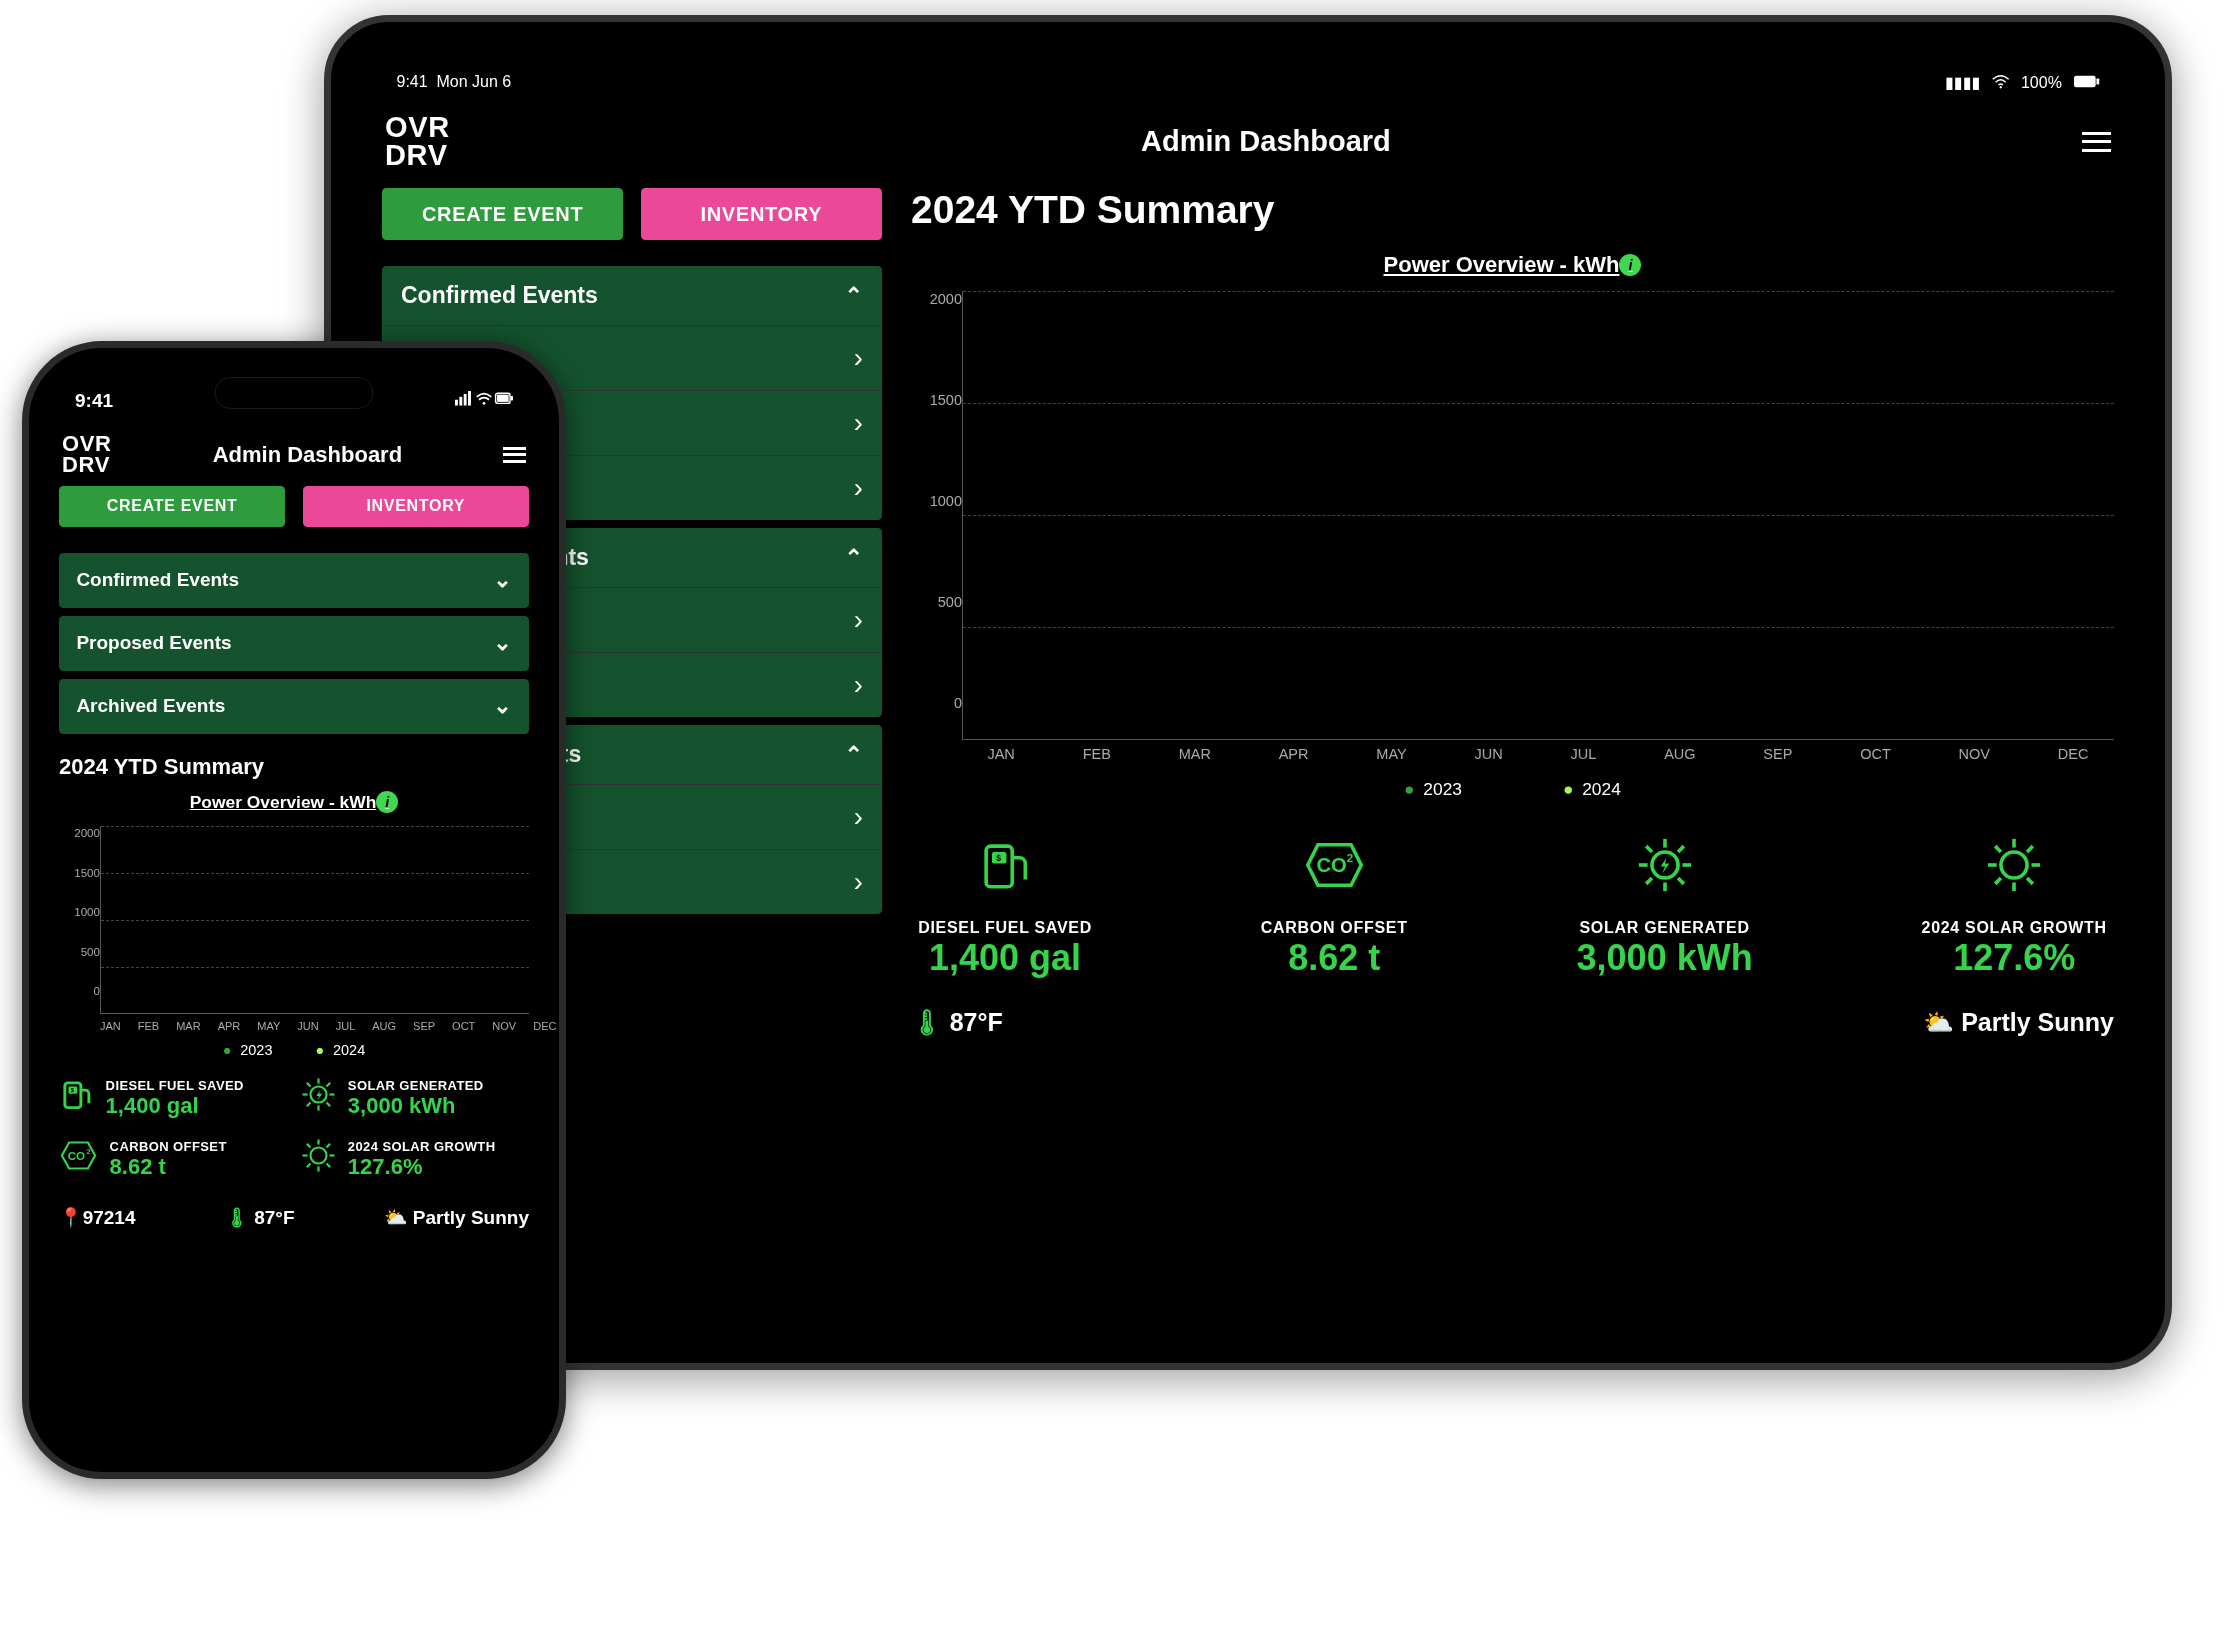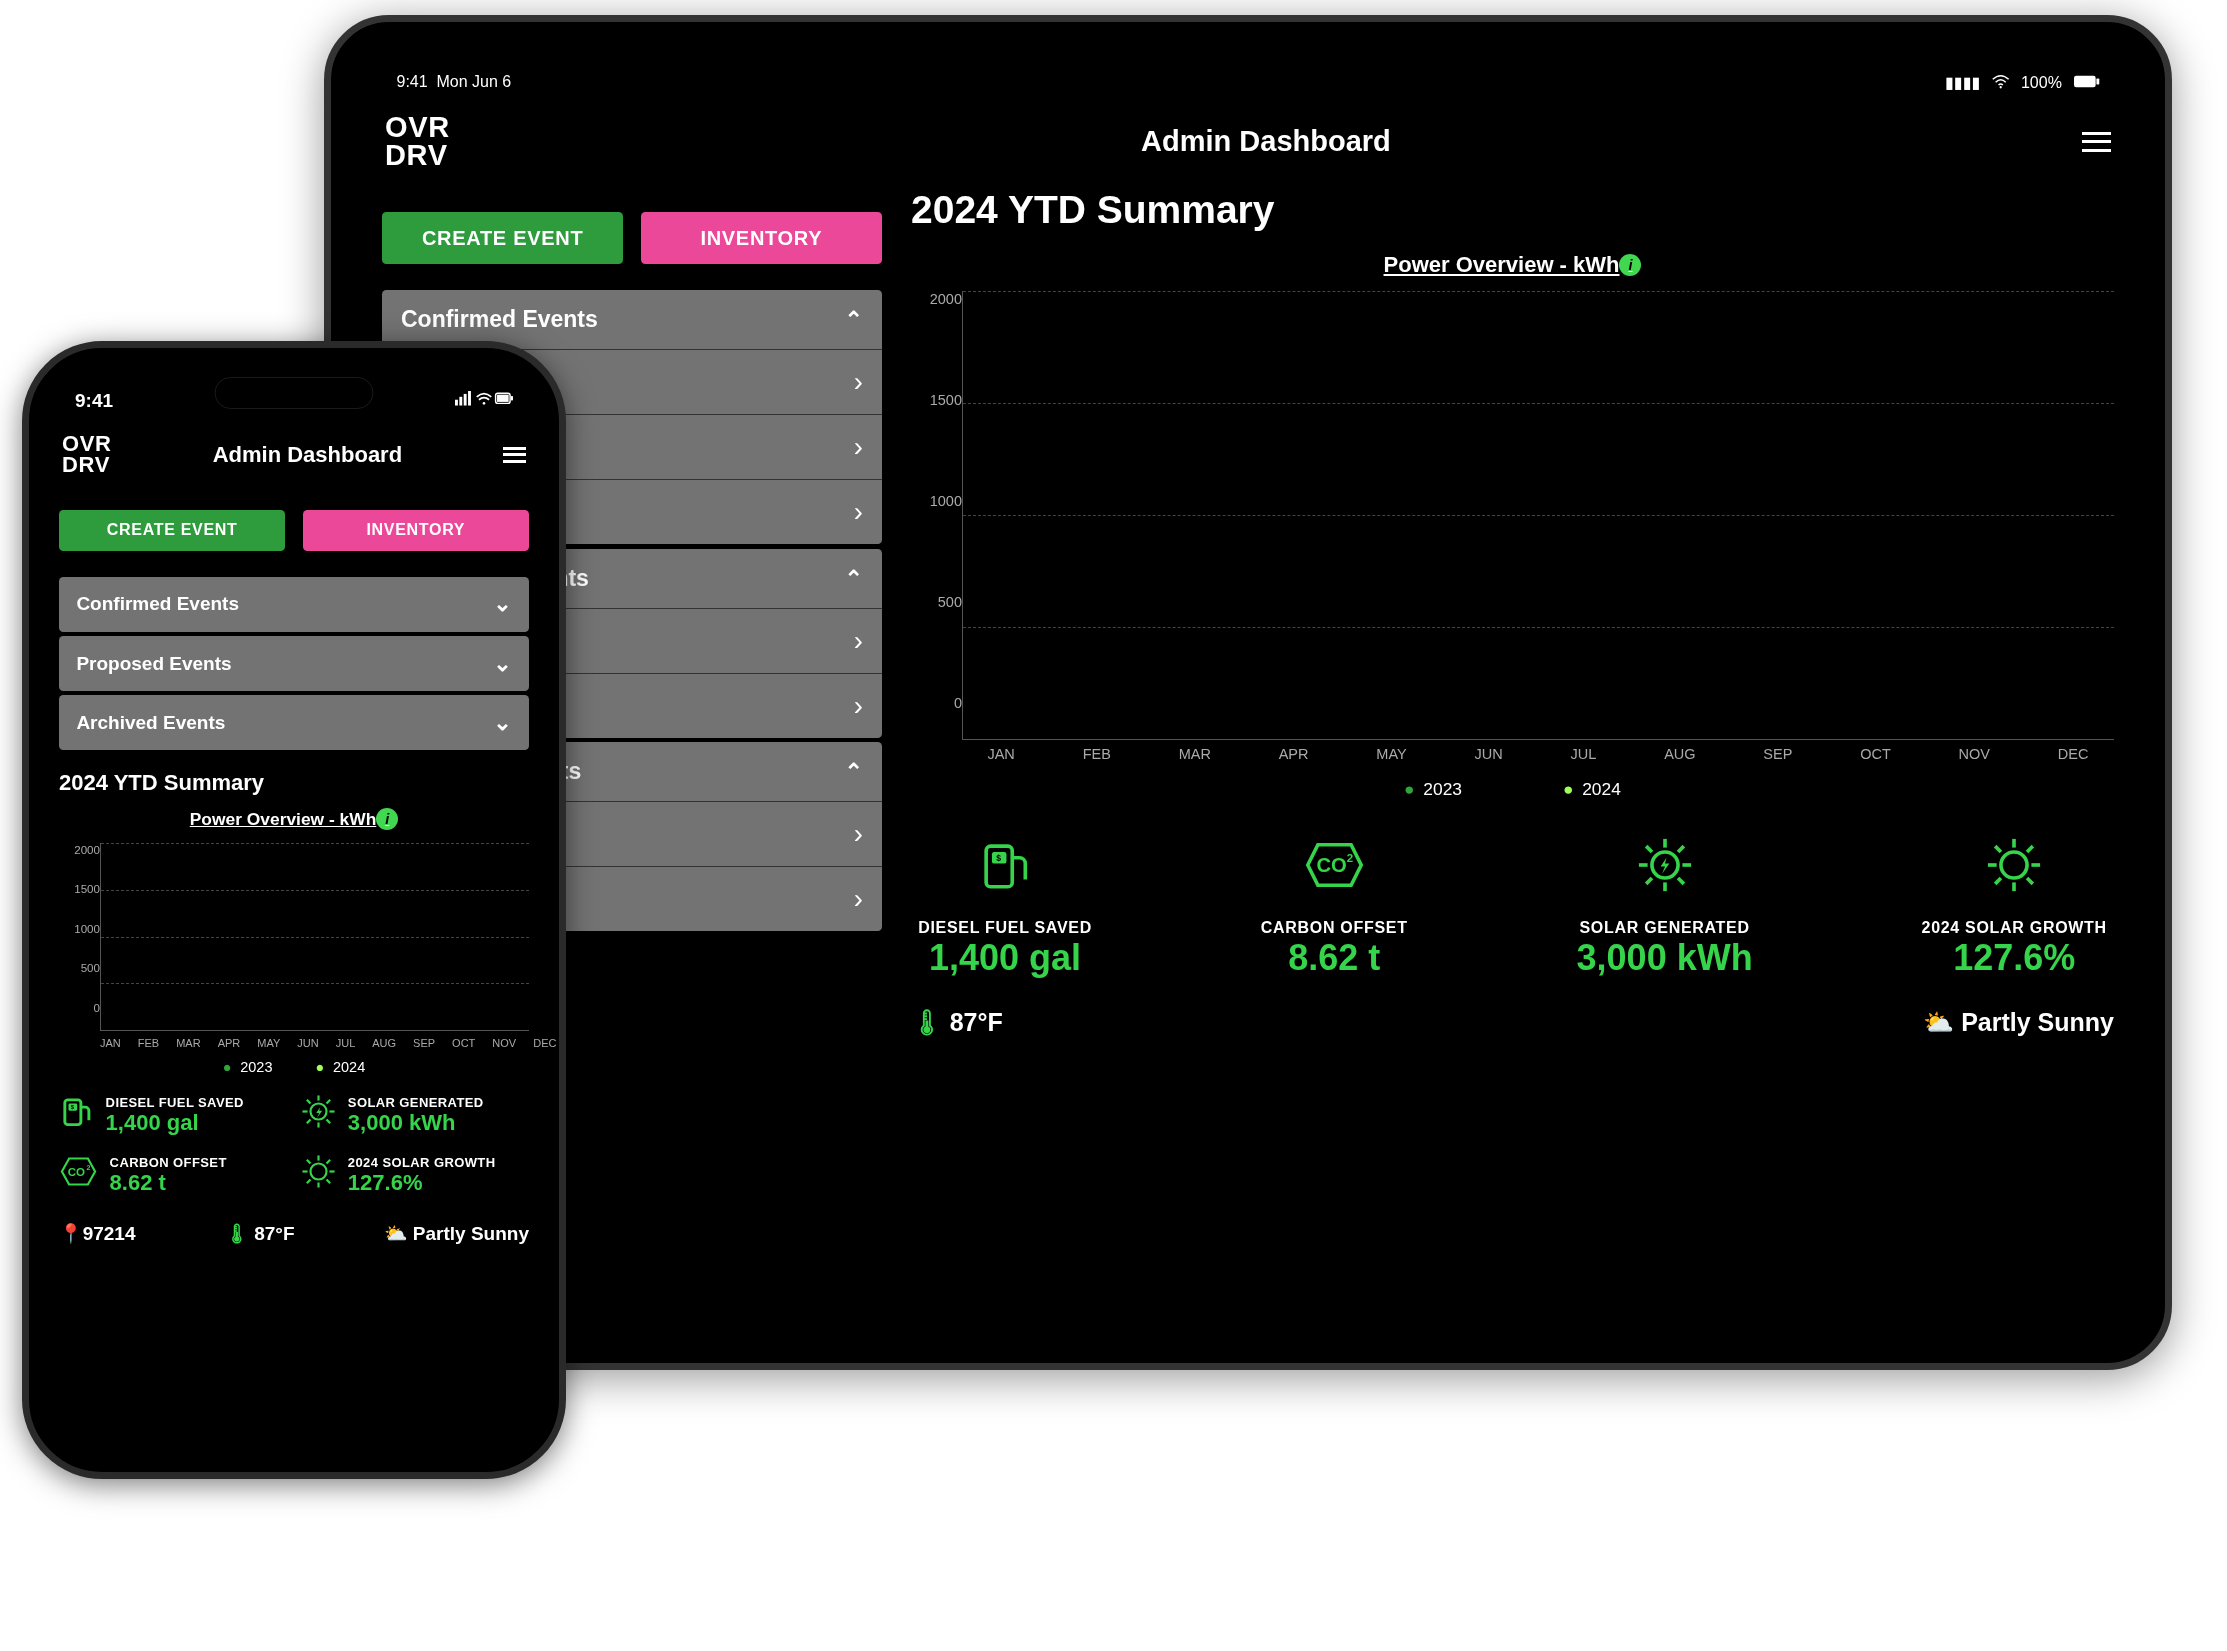--- a/index.html
+++ b/index.html
@@ -20,26 +20,26 @@
   .statusbar { display:flex; justify-content:space-between; font-size:16px; padding: 8.7px 14.5px 22px 14.5px; }
   .statusbar .right span { margin-left:7.2px; }
   .header { display:flex; align-items:center; justify-content:space-between; padding: 0 2.9px 19px 2.9px; }
   .logo { font-weight:900; font-size:29px; line-height:0.95; letter-spacing:0.7px; }
   .title { font-size:29px; font-weight:700;text-align:right; }
   .hamburger { width:29px; height:20px; display:flex; flex-direction:column; justify-content:space-between; }
   .hamburger span { height:2.9px; background:#fff; }
 
   .cols { display:flex; gap:29px; }
   .side { width:500px; }
-  .btnrow { display:flex; gap:17.4px; margin-bottom:26px;margin-top:24px; }
+  .btnrow { display:flex; gap:17.4px; margin-bottom:26px; }
   .btn { flex:1; text-align:center; padding:14.5px 0; font-size:20px; font-weight:800; letter-spacing:0.7px; border-radius:4.3px; cursor:pointer; }
   .btn.green { background:#2e9c3d; color:#fff; }
   .btn.gray  { background:#ec4899; color:#fff;text-align:center; }
 
-  .acc { background:#737373; border-radius:4.3px; margin-bottom:4.3px; }
+  .acc { background:#14532d; border-radius:4.3px; margin-bottom:4.3px;margin-top:8px; }
   .acc-head { display:flex; justify-content:space-between; align-items:center; padding:16px 19px; font-size:23px; font-weight:700; cursor:pointer; }
   .acc-row { display:flex; justify-content:space-between; align-items:center; padding:16px 19px 16px 33px; font-size:20px; border-top:0.7px solid #333; cursor:pointer; }
   .chev::before { content:"›"; font-size:27.5px; color:#fff; }
   .chev-up::before { content:"⌃"; font-size:22px; color:#fff; }
   .chev-dn::before { content:"⌄"; font-size:22px; color:#fff; }
 
   .main { flex:1; }
   .maintitle { font-size:39px; font-weight:800; margin-bottom:20px; }
   .subtitle  { font-size:22px; font-weight:700; margin-bottom: 13px; display:flex; justify-content:center; align-items:center;text-decoration:underline;}
   .info { width:22px; height:22px; border-radius:50%; background:#41d750; color:#000; display:flex; align-items:center; justify-content:center; font-style:italic; font-weight:900; font-size:14.5px; }

